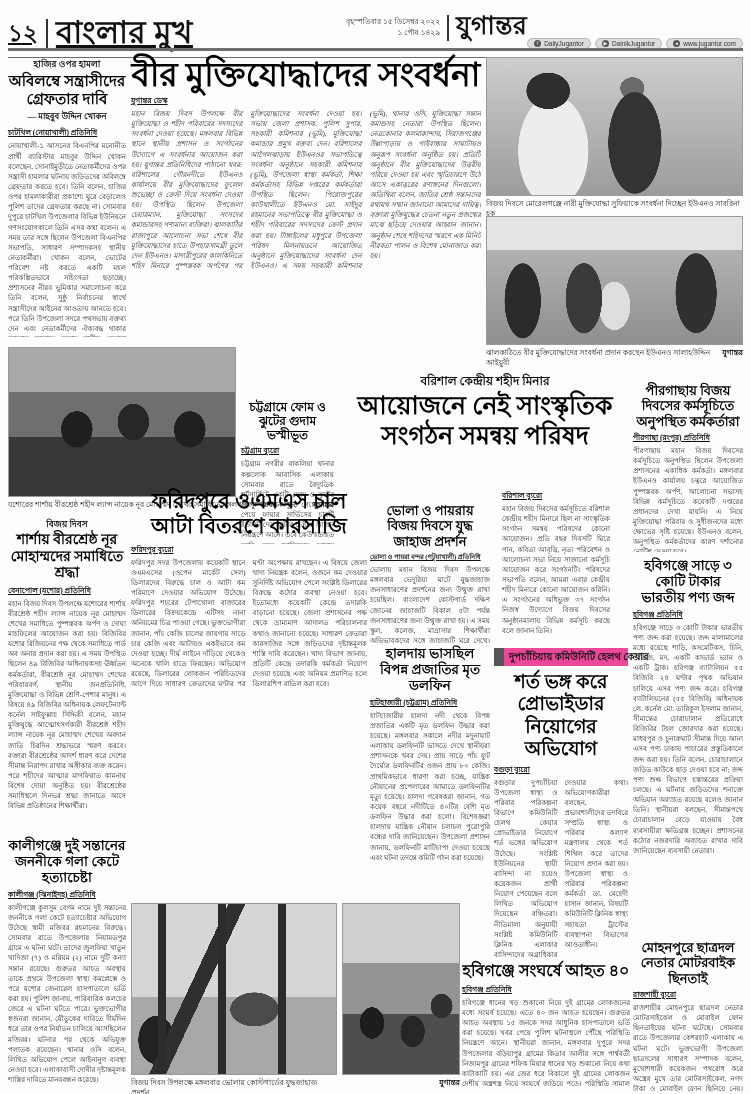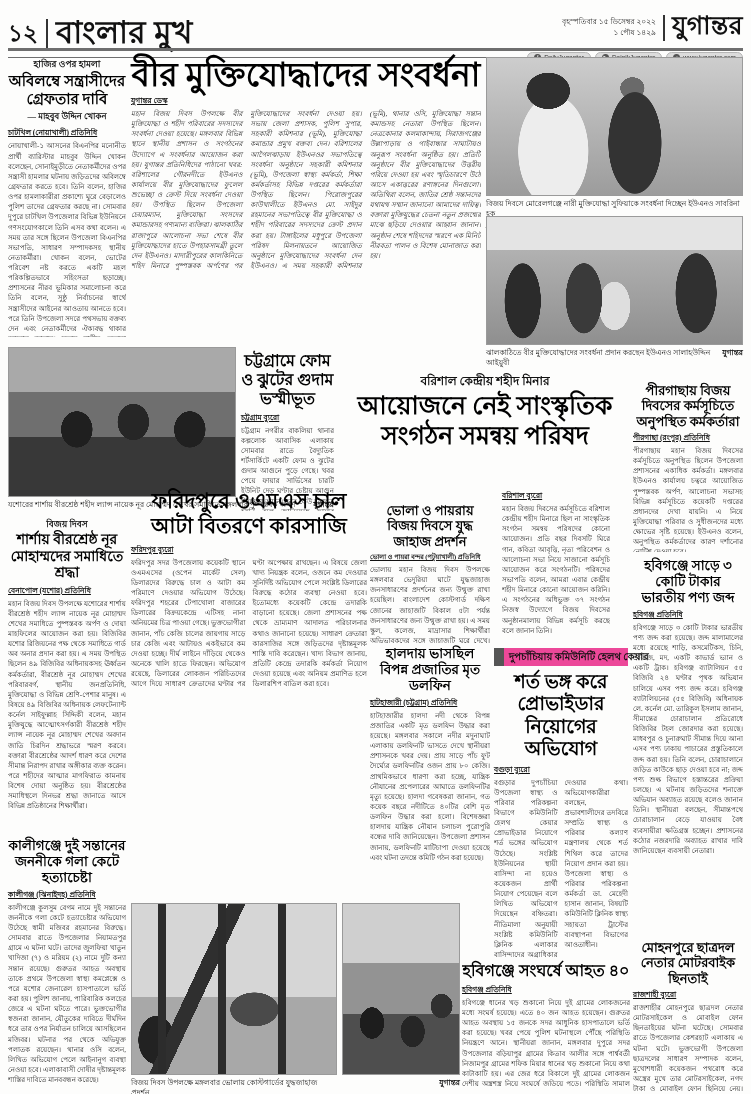--- a/index.html
+++ b/index.html
@@ -1,25 +1,25 @@
 <!DOCTYPE html>
 <html><head>
 <meta charset="utf-8">
 <style>
   html,body{margin:0;padding:0;background:#e9e9e9;}
   .page{position:relative;width:751px;height:1094px;background:#fdfdfc;margin:0 auto;
         font-family:"Liberation Serif","DejaVu Serif",serif;color:#111;overflow:hidden;}
   .abs{position:absolute;}
   
   .hdr{left:8px;top:6px;width:735px;height:40px;display:flex;justify-content:space-between;align-items:flex-start;}
-  .hdr-left{display:flex;align-items:center;gap:8px;margin-top:2px;}
+  .hdr-left{display:flex;align-items:center;gap:8px;margin-top:2px;text-decoration:underline;}
   .pageno{font-size:23px;font-weight:bold;}
   .hdr-div{width:2px;height:30px;background:#333;}
   .section-title{font-size:31px;font-weight:bold;letter-spacing:.5px;}
-  .hdr-right{display:flex;flex-direction:column;align-items:flex-end;}
+  .hdr-right{display:flex;flex-direction:row;align-items:flex-end;}
   .hdr-right-top{display:flex;align-items:center;gap:7px;}
   .dateblock{text-align:right;font-size:7.5px;line-height:1.35;color:#222;}
   .logo-div{width:2px;height:26px;background:#333;}
   .logo{font-size:25px;font-weight:900;letter-spacing:.5px;}
   .badges{display:flex;gap:4px;margin-top:3px;}
   .badge{display:flex;align-items:center;gap:3px;background:#dcdcdc;border:1px solid #b5b5b5;
          border-radius:7px;padding:1px 6px;font-family:"Liberation Sans",sans-serif;
          font-size:6.5px;color:#333;}
   .badge .ic{width:7px;height:7px;border-radius:50%;background:#555;color:#fff;font-size:5px;
              display:flex;align-items:center;justify-content:center;line-height:1;}
@@ -129,21 +129,21 @@
     <span class="crd">যুগান্তর</span>
   </div>
   <div class="abs ph ph2" style="left:486px;top:216px;width:257px;height:129px;"></div>
   <div class="abs cap" style="left:486px;top:348px;width:257px;">
     <span>ঝালকাঠিতে বীর মুক্তিযোদ্ধাদের সংবর্ধনা প্রদান করছেন ইউএনও সালাহউদ্দিন আইয়ুবী</span>
     <span class="crd">যুগান্তর</span>
   </div>
 
   <div class="abs ph ph3" style="left:8px;top:347px;width:228px;height:150px;"></div>
   <div class="abs" style="left:241px;top:352px;width:93px;height:145px;">
-    <div class="hl" style="font-size:16px;">চট্টগ্রামে ফোম ও ঝুটের গুদাম ভস্মীভূত</div>
+    <div class="hl" style="font-size:12px;margin-top:48px;">চট্টগ্রামে ফোম ও ঝুটের গুদাম ভস্মীভূত</div>
     <div class="byline">চট্টগ্রাম ব্যুরো</div>
     <div class="body-t" style="height:85px;">চট্টগ্রাম নগরীর বাকলিয়া থানার কল্পলোক আবাসিক এলাকায় সোমবার রাতে বৈদ্যুতিক শর্টসার্কিটে একটি ফোম ও ঝুটের গুদাম আগুনে পুড়ে গেছে। খবর পেয়ে ফায়ার সার্ভিসের চারটি ইউনিট দেড় ঘণ্টার চেষ্টায় আগুন নিয়ন্ত্রণে আনে। তবে কেউ হতাহত হয়নি বলে জানিয়েছে ফায়ার সার্ভিস। ক্ষয়ক্ষতির পরিমাণ নিরূপণে কাজ চলছে।</div>
   </div>
   <div class="abs cap" style="left:8px;top:500px;width:326px;">
     <span>যশোরের শার্শায় বীরশ্রেষ্ঠ শহীদ ল্যান্স নায়েক নূর মোহাম্মদ শেখের সমাধিতে মঙ্গলবার পুষ্পস্তবক অর্পণ</span>
     <span class="crd">যুগান্তর</span>
   </div>
 
   <div class="abs" style="left:8px;top:517px;width:118px;height:317px;">
     <div class="kicker-sm">বিজয় দিবস</div>

